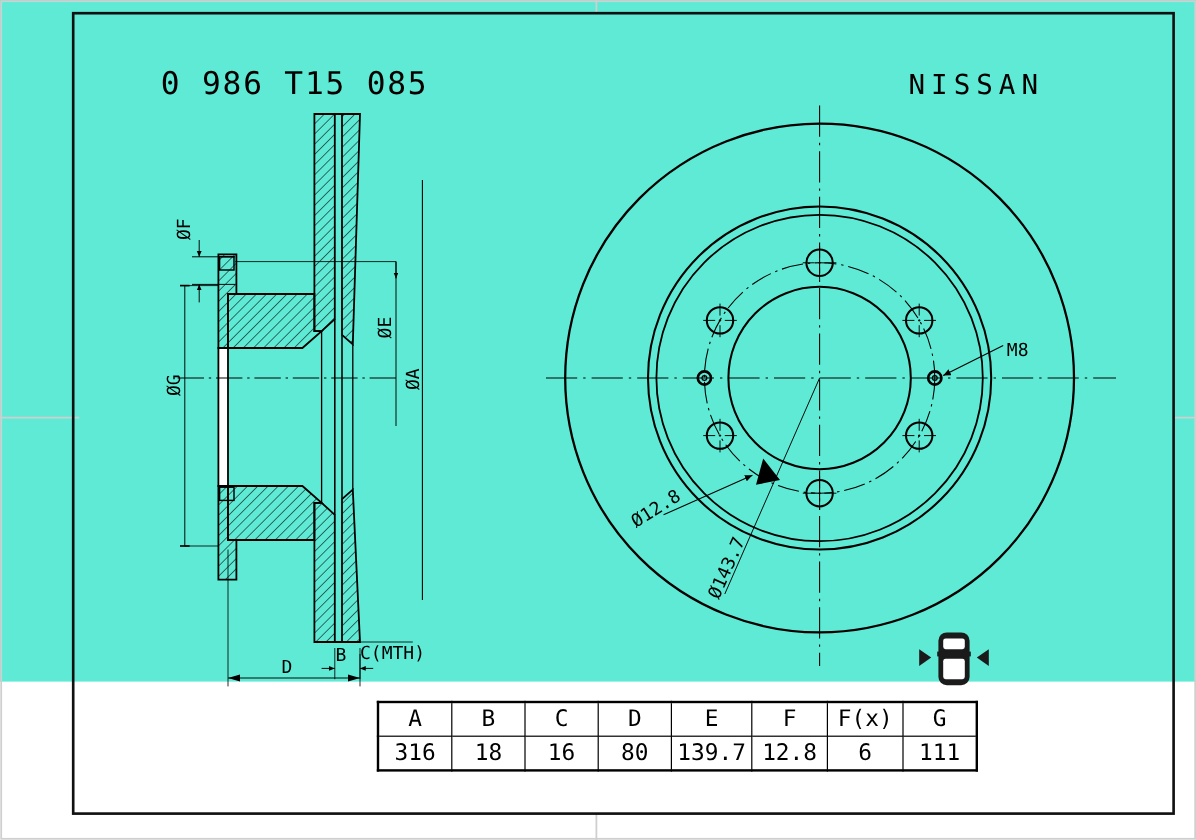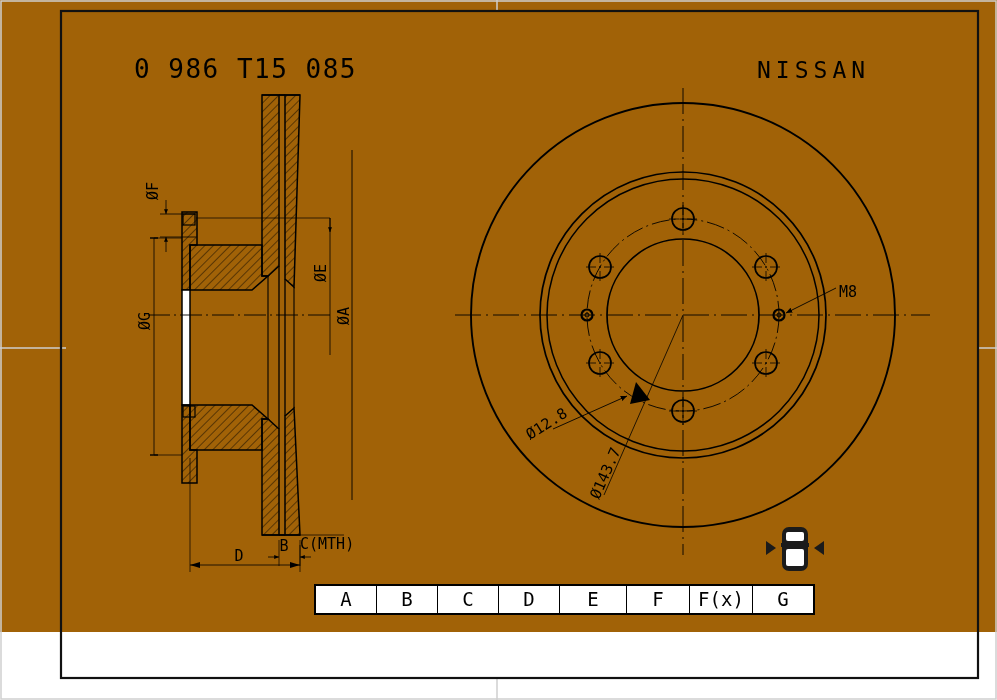--- a/index.html
+++ b/index.html
@@ -9,22 +9,22 @@
   }
   body {
     width: 997px;
     height: 700px;
     overflow: hidden;
     font-family: "DejaVu Sans Mono", monospace;
   }
   #sheet {
     position: relative;
     width: 997px;
-    height: 632px;
-    background: #a16207;
+    height: 568px;
+    background: #5eead4;
   }
   #sheet svg {
     position: absolute;
     left: 0;
     top: 0;
   }
   .txt {
     font-family: "DejaVu Sans Mono", monospace;
     fill: #000000;
   }
@@ -236,20 +236,30 @@
       <tr data-name="table-row-headers">
         <td data-name="table-header-cell">A</td>
         <td data-name="table-header-cell">B</td>
         <td data-name="table-header-cell">C</td>
         <td data-name="table-header-cell">D</td>
         <td data-name="table-header-cell">E</td>
         <td data-name="table-header-cell">F</td>
         <td data-name="table-header-cell">F(x)</td>
         <td data-name="table-header-cell">G</td>
       </tr>
+      <tr data-name="table-row-values">
+        <td data-name="table-value-cell">316</td>
+        <td data-name="table-value-cell">18</td>
+        <td data-name="table-value-cell">16</td>
+        <td data-name="table-value-cell">80</td>
+        <td data-name="table-value-cell">139.7</td>
+        <td data-name="table-value-cell">12.8</td>
+        <td data-name="table-value-cell">6</td>
+        <td data-name="table-value-cell">111</td>
+      </tr>
     </tbody>
   </table>
 
 </div>
 
 <style>
   #spec-table td {
     border: 1.4px solid #000000;
     text-align: center;
     font-family: "DejaVu Sans Mono", monospace;

